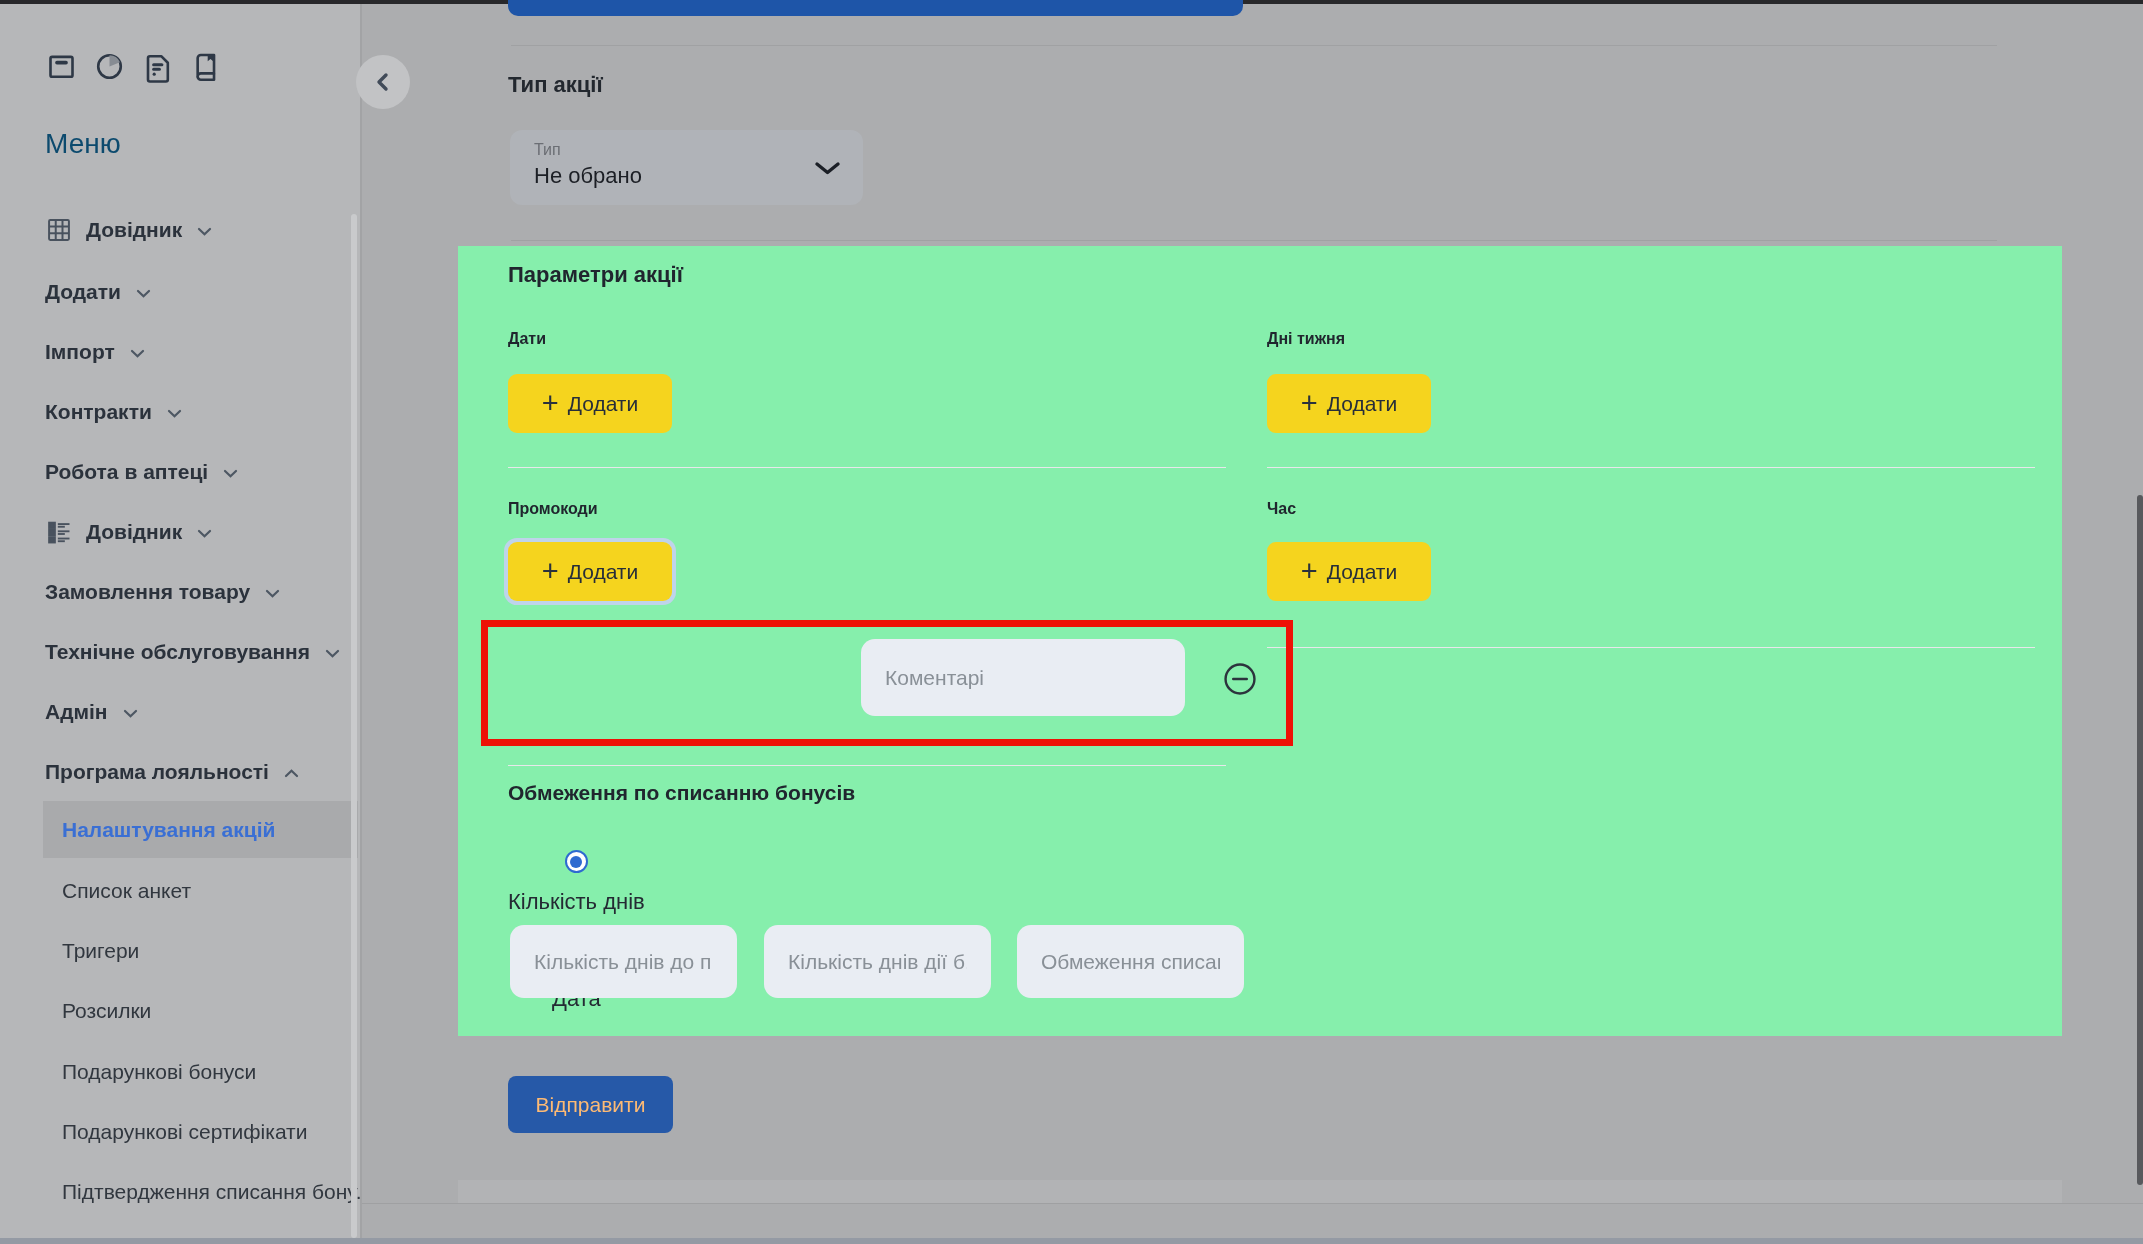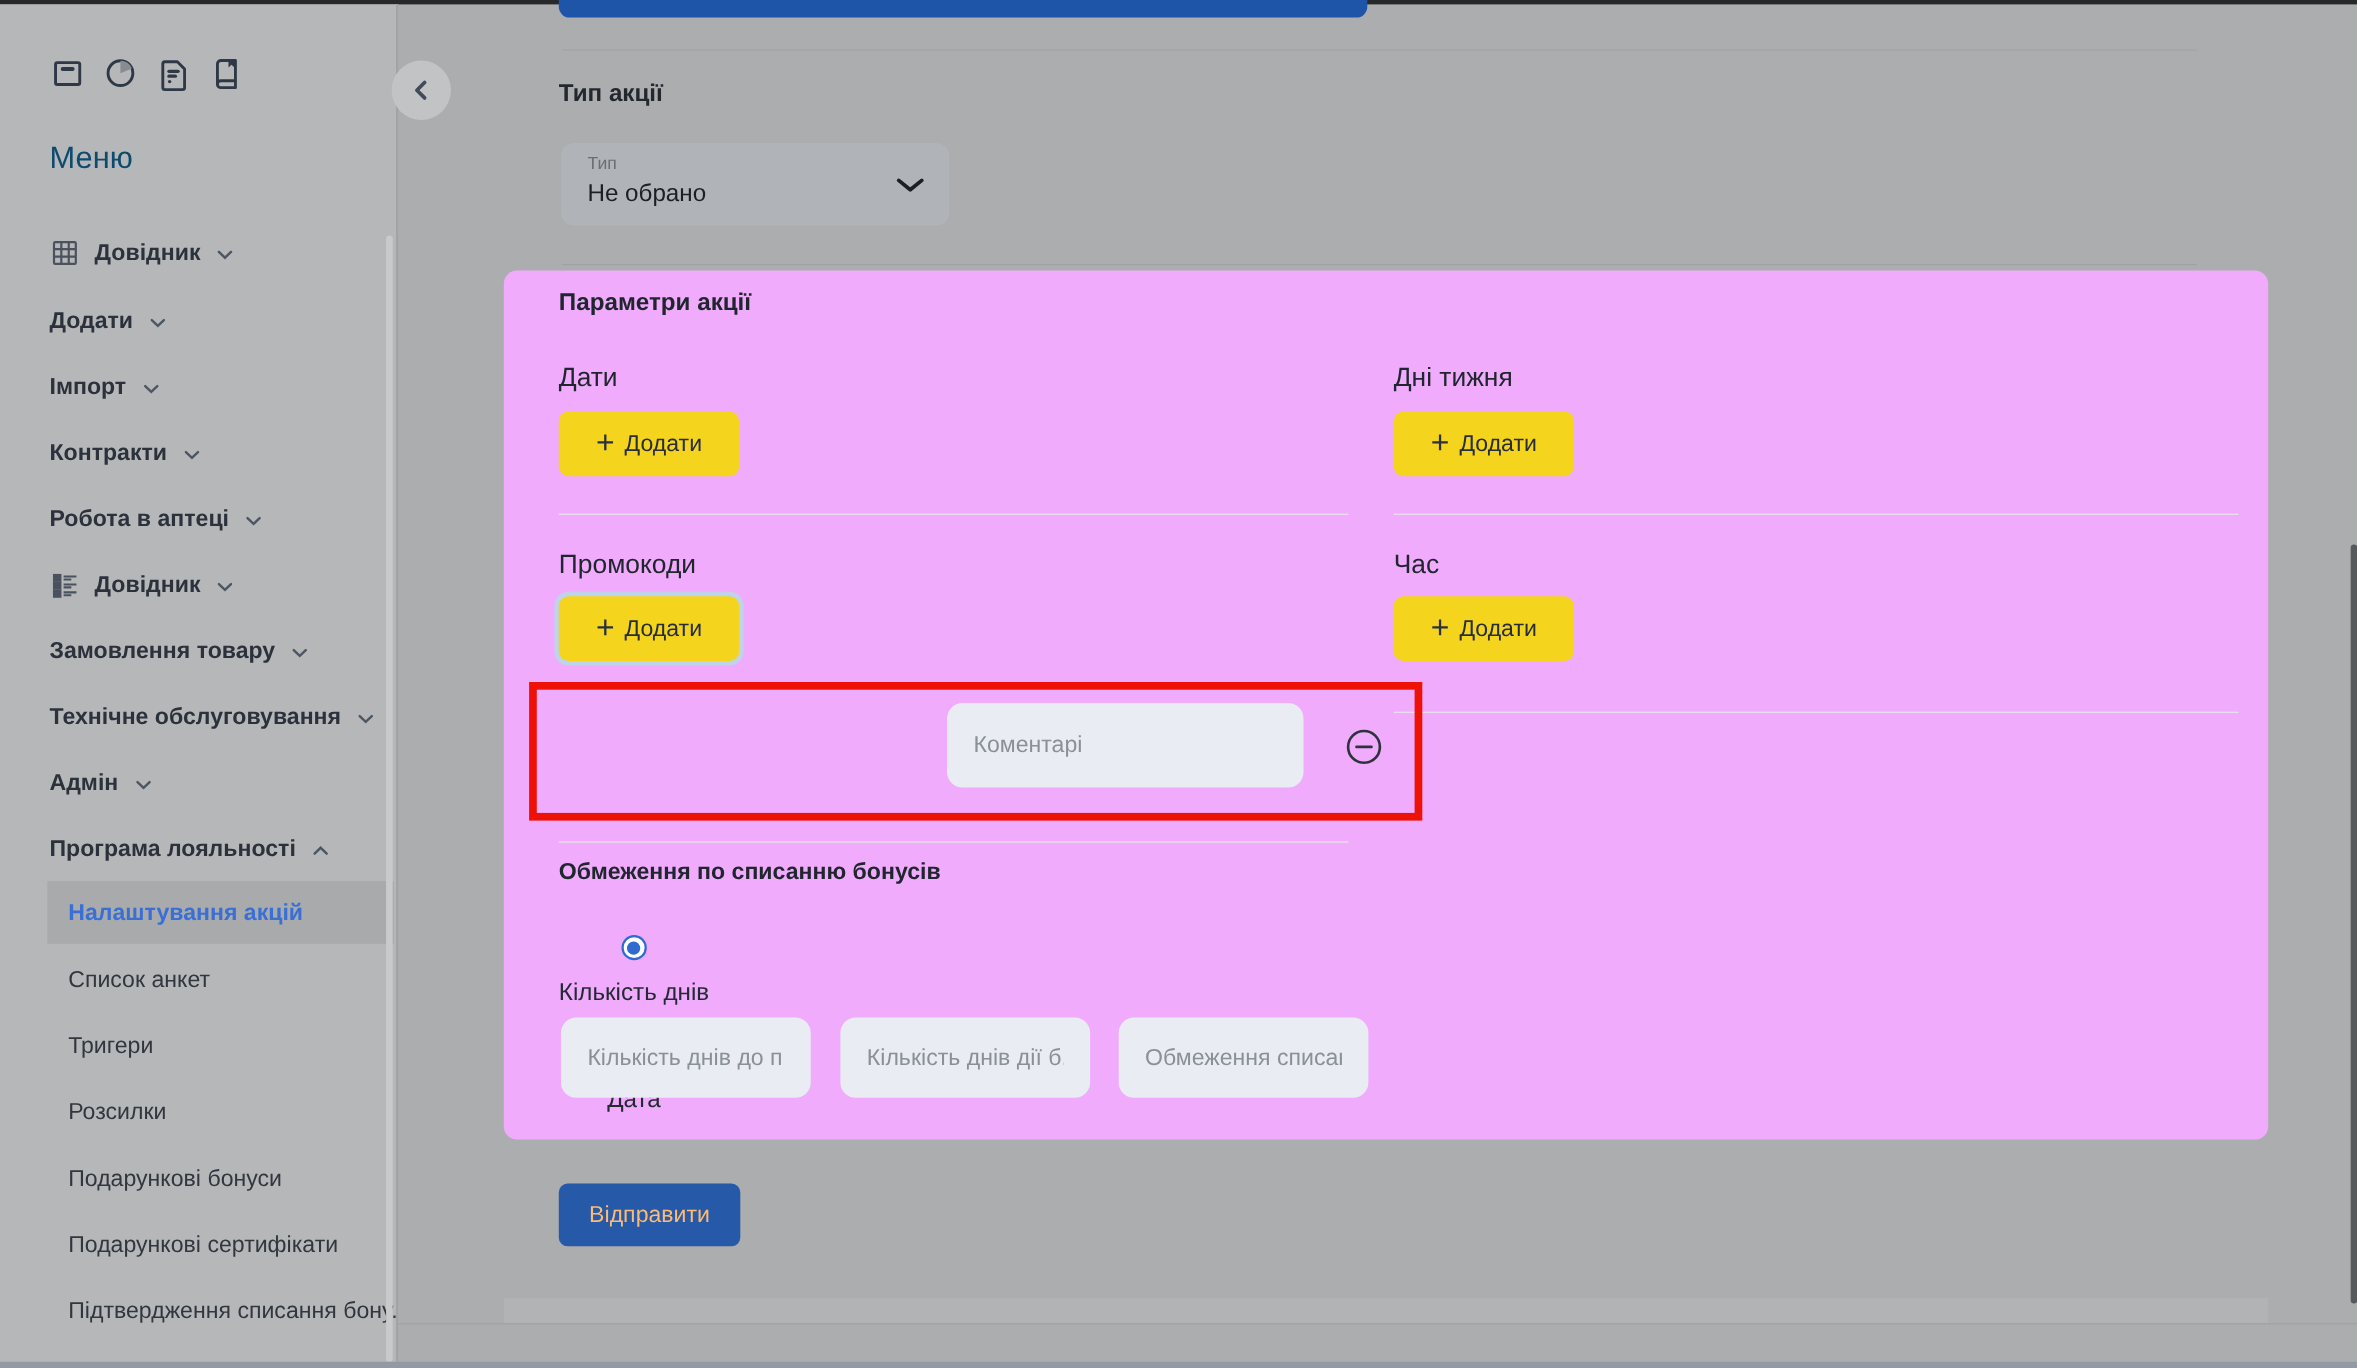--- a/index.html
+++ b/index.html
@@ -33,23 +33,23 @@
   
   .blue-bar{left:508px;top:0;width:735px;height:16px;background:#1e55a8;border-radius:0 0 10px 10px;cursor:pointer;}
   .hdiv{height:1px;background:#a0a1a3;}
   .type-heading{left:508px;top:72px;font-size:22px;font-weight:700;color:#23282f;}
   .select{left:510px;top:130px;width:353px;height:75px;background:#b0b3b8;border-radius:12px;cursor:pointer;}
   .select .lbl{position:absolute;left:24px;top:11px;font-size:16px;color:#6b6e74;}
   .select .val{position:absolute;left:24px;top:33px;font-size:22px;color:#1c1f25;}
   .select .chev{position:absolute;right:22px;top:30px;}
 
   
-  .card{left:458px;top:246px;width:1604px;height:790px;background:#f0abfc;border-radius:12px;}
+  .card{left:458px;top:246px;width:1604px;height:790px;background:#86efac;}
   .card-h{position:absolute;left:50px;top:16px;font-size:22px;font-weight:700;color:#20262e;}
-  .grp-lbl{position:absolute;font-size:24px;font-weight:400;color:#20262e;}
+  .grp-lbl{position:absolute;font-size:16px;font-weight:700;color:#20262e;}
   .card-div{position:absolute;height:1px;background:#e7e8ea;}
   .btn-add{position:absolute;width:164px;height:59px;background:#f5d41e;border:none;
     border-radius:9px;display:flex;align-items:center;justify-content:center;gap:9px;
     font-family:inherit;font-size:21px;color:#272e39;cursor:pointer;}
   .btn-add .plus{font-size:29px;font-weight:300;line-height:0;margin-top:-2px;color:#2a313c;}
   .btn-add.focused{box-shadow:0 0 0 4px #bfd4ea;}
 
   .red-annot{position:absolute;left:23px;top:374px;width:812px;height:126px;
     border:7px solid #ee1106;box-sizing:border-box;pointer-events:none;}
 

